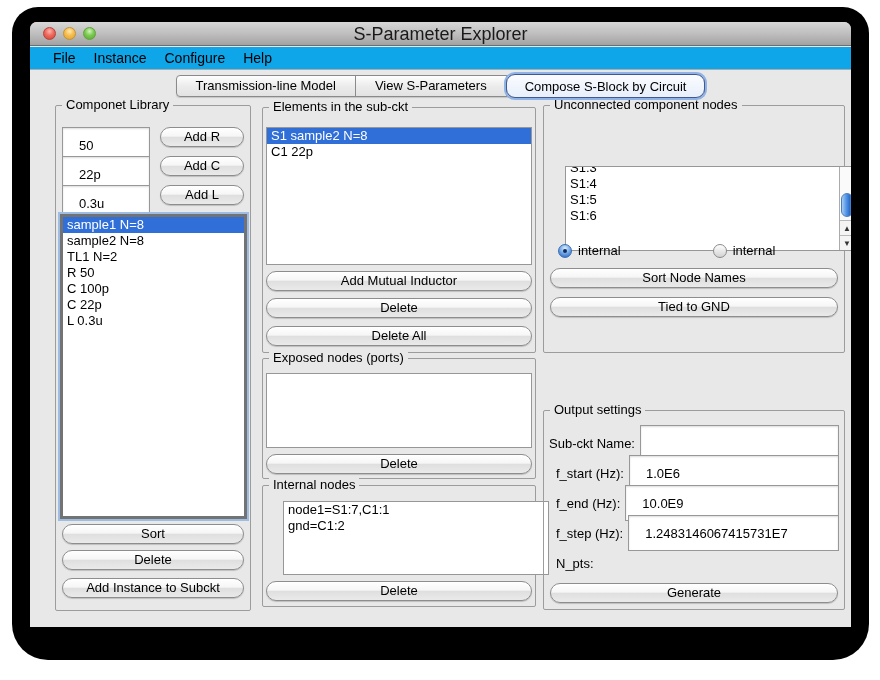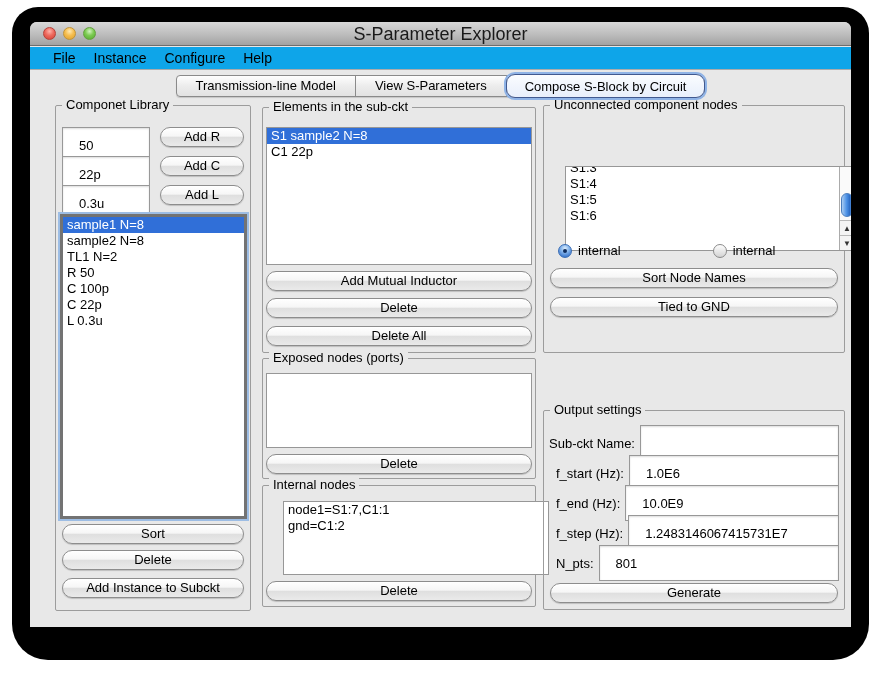--- a/index.html
+++ b/index.html
@@ -228,20 +228,19 @@
       <div class="frow" style="left:12px; top:81px; width:283px; height:22px;">
         <span class="flabel">f_end (Hz):</span>
         <input class="tfield" value="10.0E9" style="">
       </div>
       <div class="frow" style="left:12px; top:111px; width:283px; height:22px;">
         <span class="flabel">f_step (Hz):</span>
         <input class="tfield" value="1.2483146067415731E7" style="">
       </div>
       <div class="frow" style="left:12px; top:141px; width:283px; height:22px;">
         <span class="flabel">N_pts:</span>
-        <input class="tfield" value="801" style="">
       </div>
 
       <div class="btn" style="left:6px; top:172px; width:288px;">Generate</div>
     </div>
 
   </div>
 </div>
 
 </body></html>

